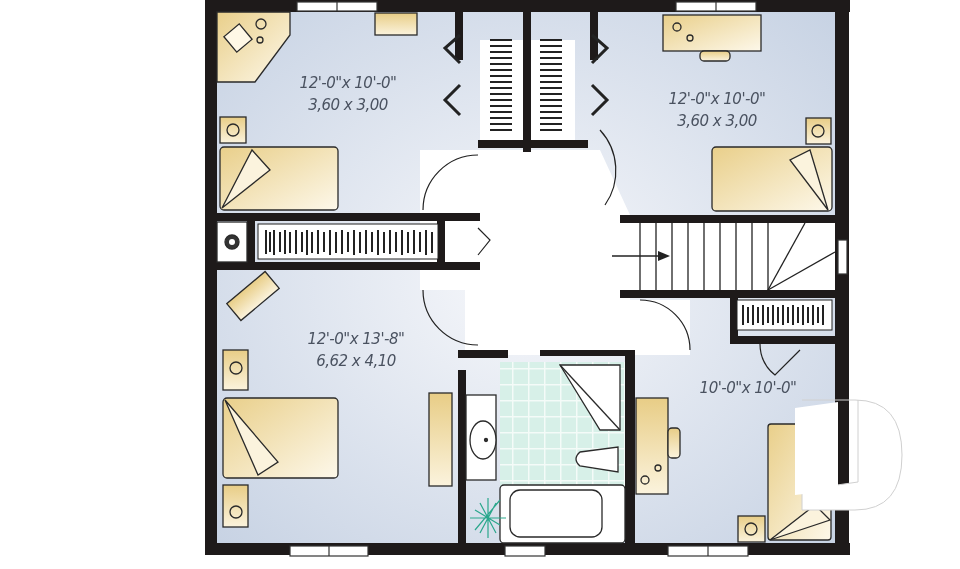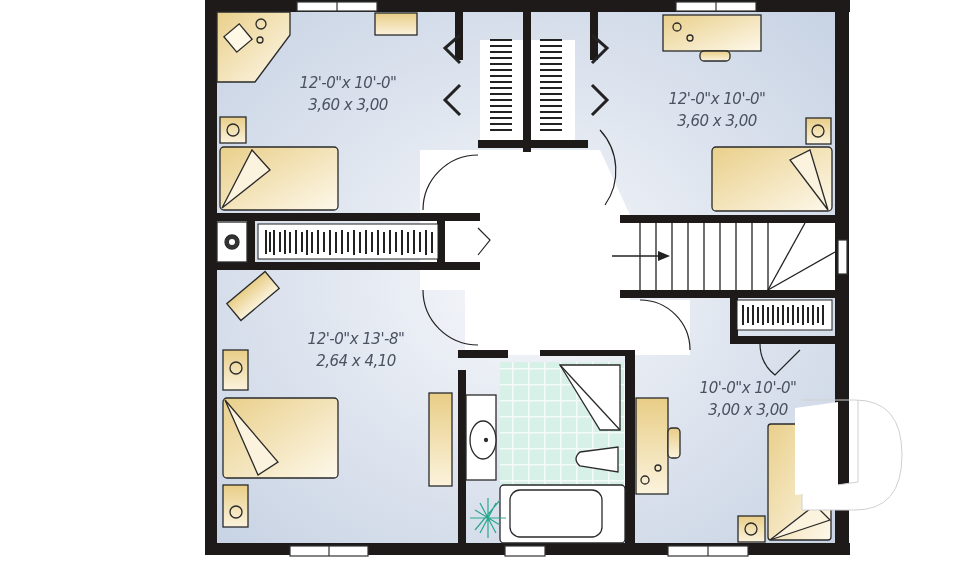--- a/index.html
+++ b/index.html
@@ -193,18 +193,17 @@
 <div class="label" style="left:268px;top:72px;width:160px;">
   <div>12'-0"x 10'-0"</div>
   <div>3,60 x 3,00</div>
 </div>
 <div class="label" style="left:637px;top:88px;width:160px;">
   <div>12'-0"x 10'-0"</div>
   <div>3,60 x 3,00</div>
 </div>
 <div class="label" style="left:276px;top:328px;width:160px;">
   <div>12'-0"x 13'-8"</div>
-  <div>2,64 x 4,10</div>
+  <div>6,62 x 4,10</div>
 </div>
 <div class="label" style="left:668px;top:377px;width:160px;">
   <div>10'-0"x 10'-0"</div>
-  <div>3,00 x 3,00</div>
 </div>
 
 </body></html>

